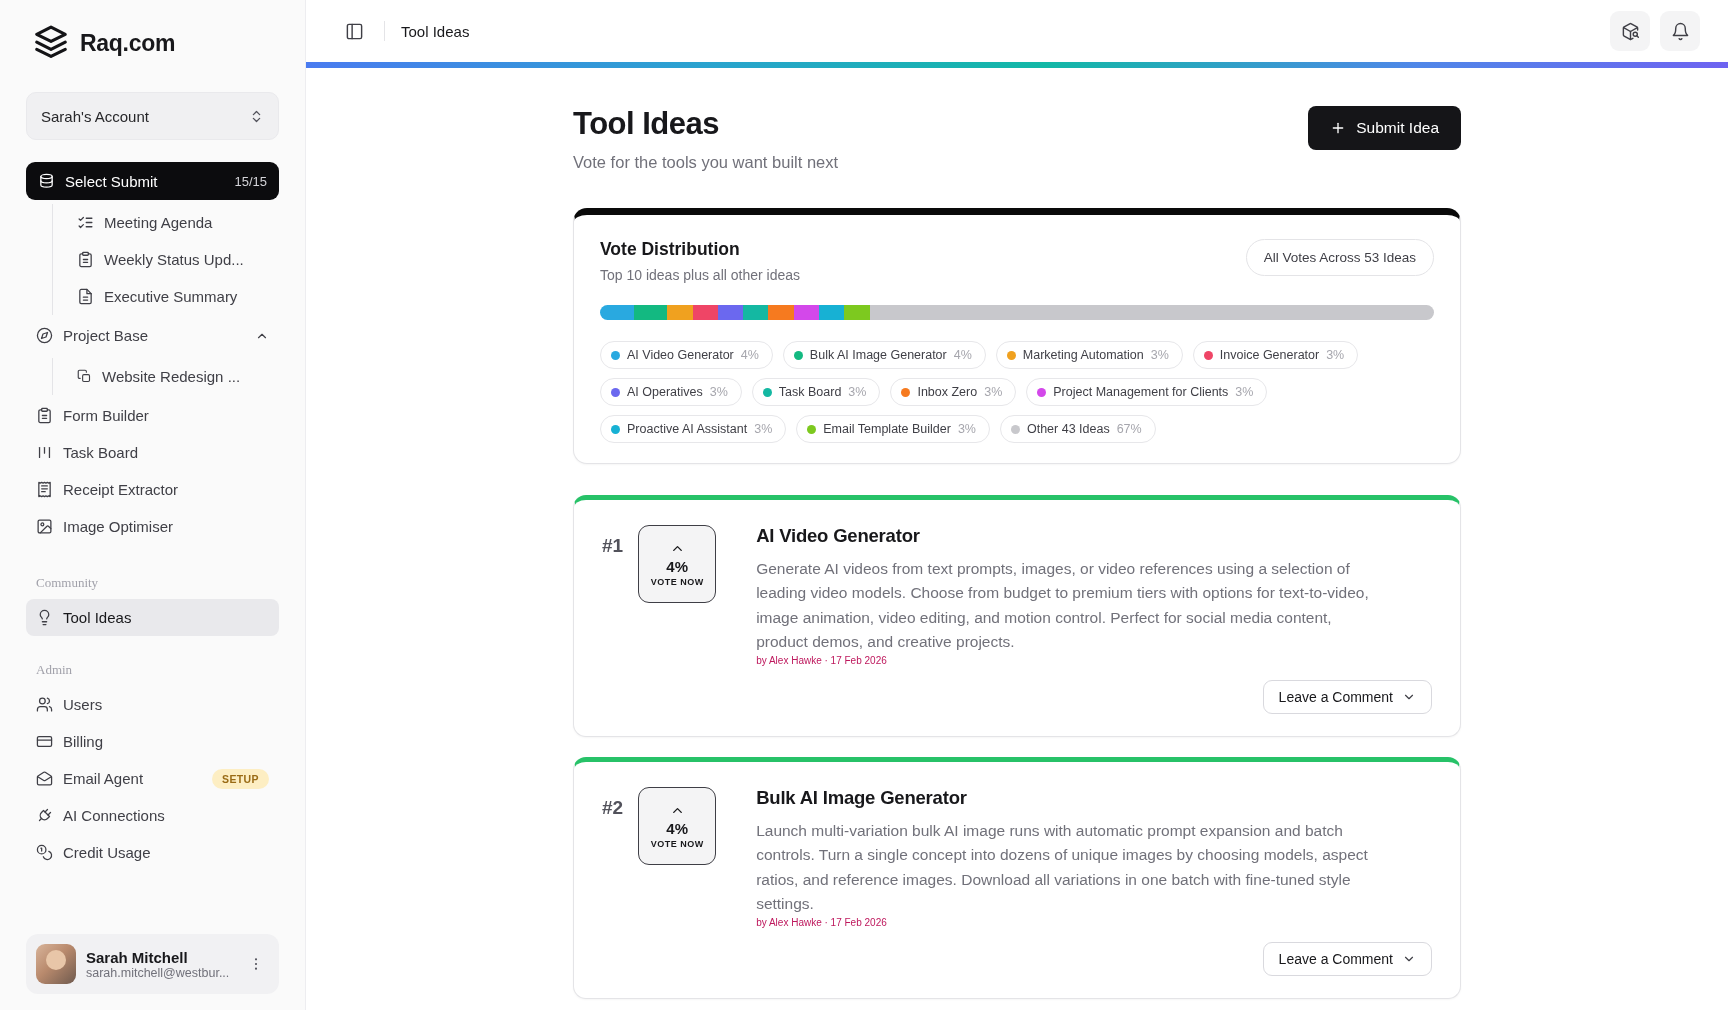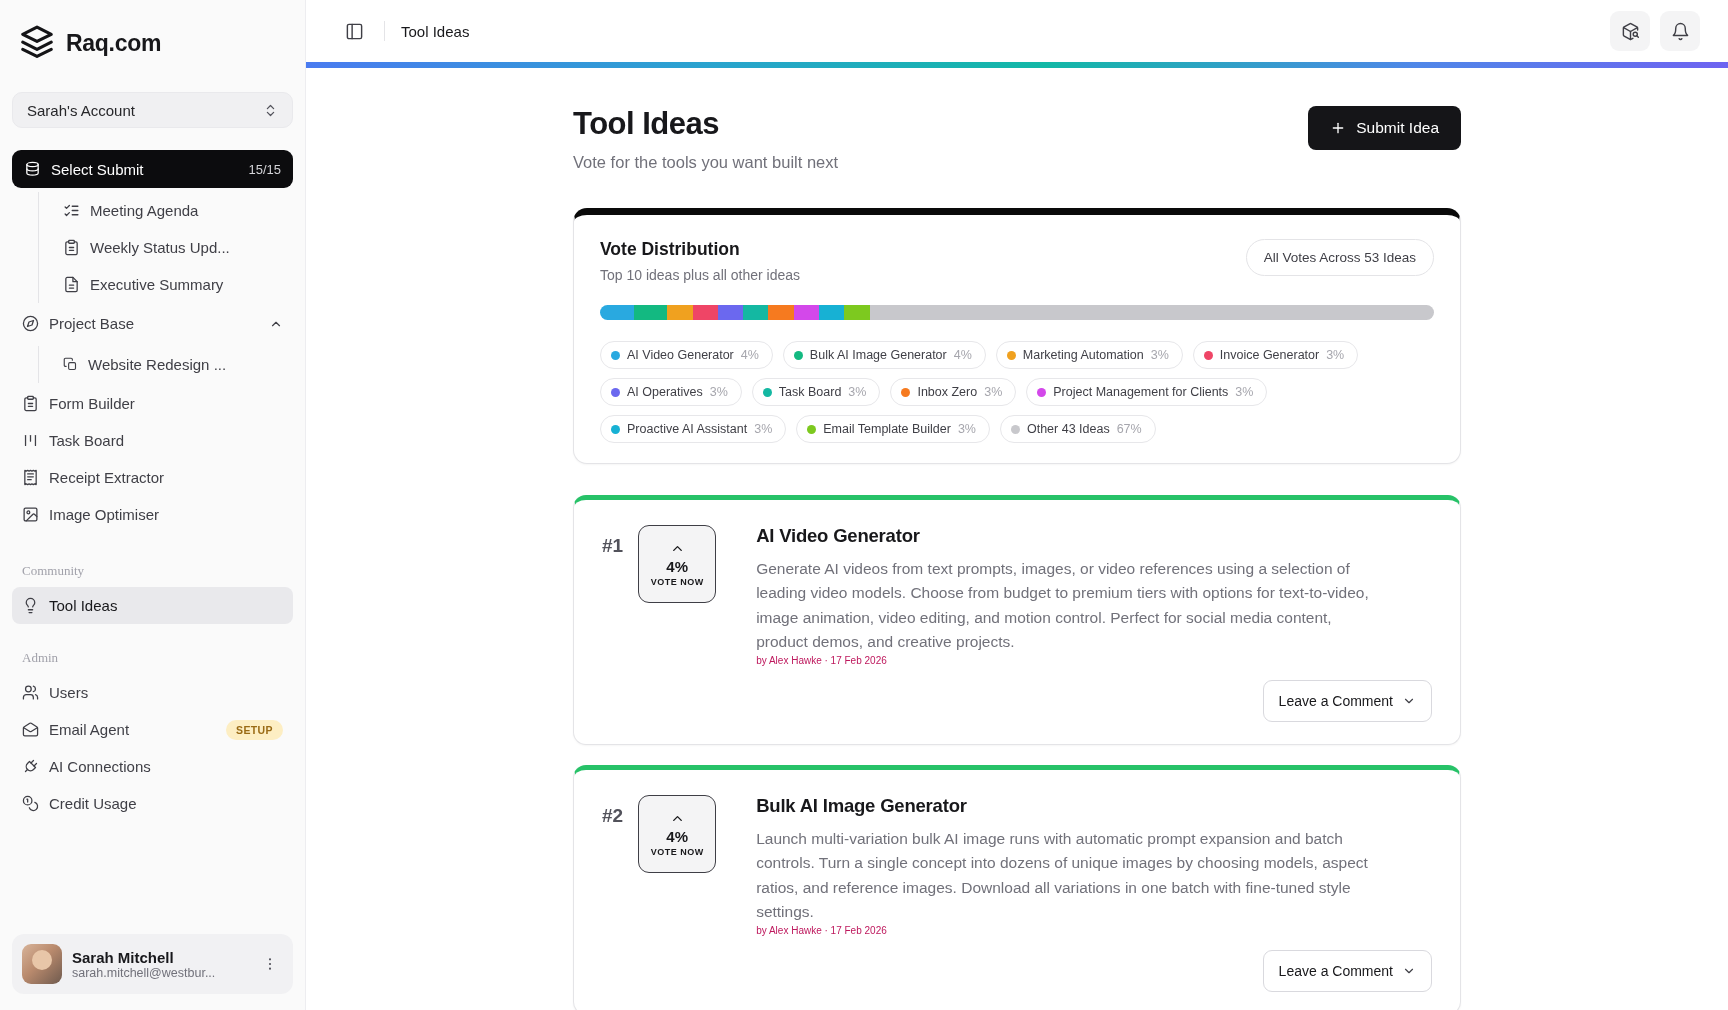--- a/index.html
+++ b/index.html
@@ -2,26 +2,26 @@
 <html><head>
 <meta charset="utf-8">
 <style>
   * { margin:0; padding:0; box-sizing:border-box; }
   html,body { width:1728px; height:1010px; overflow:hidden; background:#fff;
     font-family:"Liberation Sans","DejaVu Sans",sans-serif; color:#18181b; }
   .app { display:flex; width:1728px; height:1010px; }
 
   
   .sidebar { width:306px; min-width:306px; height:100%; background:#fafafa;
-    border-right:1px solid #ededf0; padding:22px 12px 16px; display:flex; flex-direction:column; }
+    border-right:1px solid #ededf0; padding:22px 26px 16px; display:flex; flex-direction:column; }
   .logo-row { display:flex; align-items:center; gap:10px; padding:2px 6px; margin-bottom:28px; }
   .logo-row svg { width:38px; height:38px; }
   .brand-name { font-size:23px; font-weight:700; letter-spacing:-0.3px; }
   .account-select { display:flex; align-items:center; justify-content:space-between;
-    background:#f0f0f2; border:1px solid #e9e9ec; border-radius:10px; height:36px;
+    background:#f0f0f2; border:1px solid #e9e9ec; border-radius:10px; height:48px;
     padding:0 14px; font-size:15px; font-weight:500; color:#27272a; cursor:pointer; margin-bottom:22px; }
   .account-select svg { width:15px; height:15px; stroke:#52525b; }
   .select-tools { display:flex; align-items:center; gap:10px; background:#0c0c0e; color:#fff;
     border-radius:9px; height:38px; padding:0 12px; font-size:15px; font-weight:500; cursor:pointer; }
   .select-tools svg { width:17px; height:17px; stroke:#fff; }
   .st-count { margin-left:auto; font-size:13px; color:#d4d4d8; font-weight:400; }
   .sub-list { margin:4px 0 2px 26px; border-left:1px solid #e4e4e7; padding-left:14px;
     display:flex; flex-direction:column; }
   .nav-item { display:flex; align-items:center; gap:10px; height:37px; padding:0 10px;
     border-radius:8px; font-size:15px; color:#3f3f46; cursor:pointer; white-space:nowrap; }
@@ -97,21 +97,21 @@
     gap:2px; cursor:pointer; font-family:inherit; }
   .vote-btn svg { width:15px; height:15px; stroke:#18181b; }
   .vote-pct { font-size:15px; font-weight:700; color:#18181b; }
   .vote-now { font-size:9px; font-weight:700; letter-spacing:0.5px; color:#18181b; }
   .card-body { flex:1; min-width:0; }
   .idea-title { font-size:18.5px; font-weight:700; letter-spacing:-0.2px; }
   .idea-desc { font-size:15.5px; color:#71717a; line-height:1.58; margin-top:10px; max-width:618px; }
   .idea-meta { font-size:10px; color:#be185d; }
   .card-footer { display:flex; justify-content:flex-end; margin-top:14px; }
   .comment-btn { display:flex; align-items:center; gap:9px; border:1px solid #d9d9de;
-    background:#fff; border-radius:9px; height:42px; padding:0 15px; font-size:14px; color:#18181b;
+    background:#fff; border-radius:9px; height:34px; padding:0 15px; font-size:14px; color:#18181b;
     cursor:pointer; font-family:inherit; }
   .comment-btn svg { width:14px; height:14px; stroke:#3f3f46; }
   svg { fill:none; stroke-linecap:round; stroke-linejoin:round; }
 </style>
 </head>
 <body>
 
 <div class="app">
 
   <aside class="sidebar">
@@ -240,20 +240,27 @@
 
     <div class="section-label">Admin</div>
     <div class="nav-item">
       <svg viewBox="0 0 24 24" stroke-width="1.8">
         <path d="M16 21v-2a4 4 0 0 0-4-4H6a4 4 0 0 0-4 4v2"></path>
           <circle cx="9" cy="7" r="4"></circle>
           <path d="M22 21v-2a4 4 0 0 0-3-3.87"></path>
           <path d="M16 3.13a4 4 0 0 1 0 7.75"></path>
       </svg>
       <span>Users</span>
+    </div>
+    <div class="nav-item">
+      <svg viewBox="0 0 24 24" stroke-width="1.8">
+        <rect x="2" y="5" width="20" height="14" rx="2"></rect>
+          <path d="M2 10h20"></path>
+      </svg>
+      <span>Billing</span>
     </div>
     <div class="nav-item">
       <svg viewBox="0 0 24 24" stroke-width="1.8">
         <path d="M21.2 8.4 13 3.2a2 2 0 0 0-2 0L2.8 8.4A2 2 0 0 0 2 10v9a2 2 0 0 0 2 2h16a2 2 0 0 0 2-2v-9a2 2 0 0 0-.8-1.6Z"></path>
           <path d="m2.5 9.5 8.5 5.3a2 2 0 0 0 2 0l8.5-5.3"></path>
       </svg>
       <span>Email Agent</span>
       <span class="badge-setup">SETUP</span>
     </div>
     <div class="nav-item">

